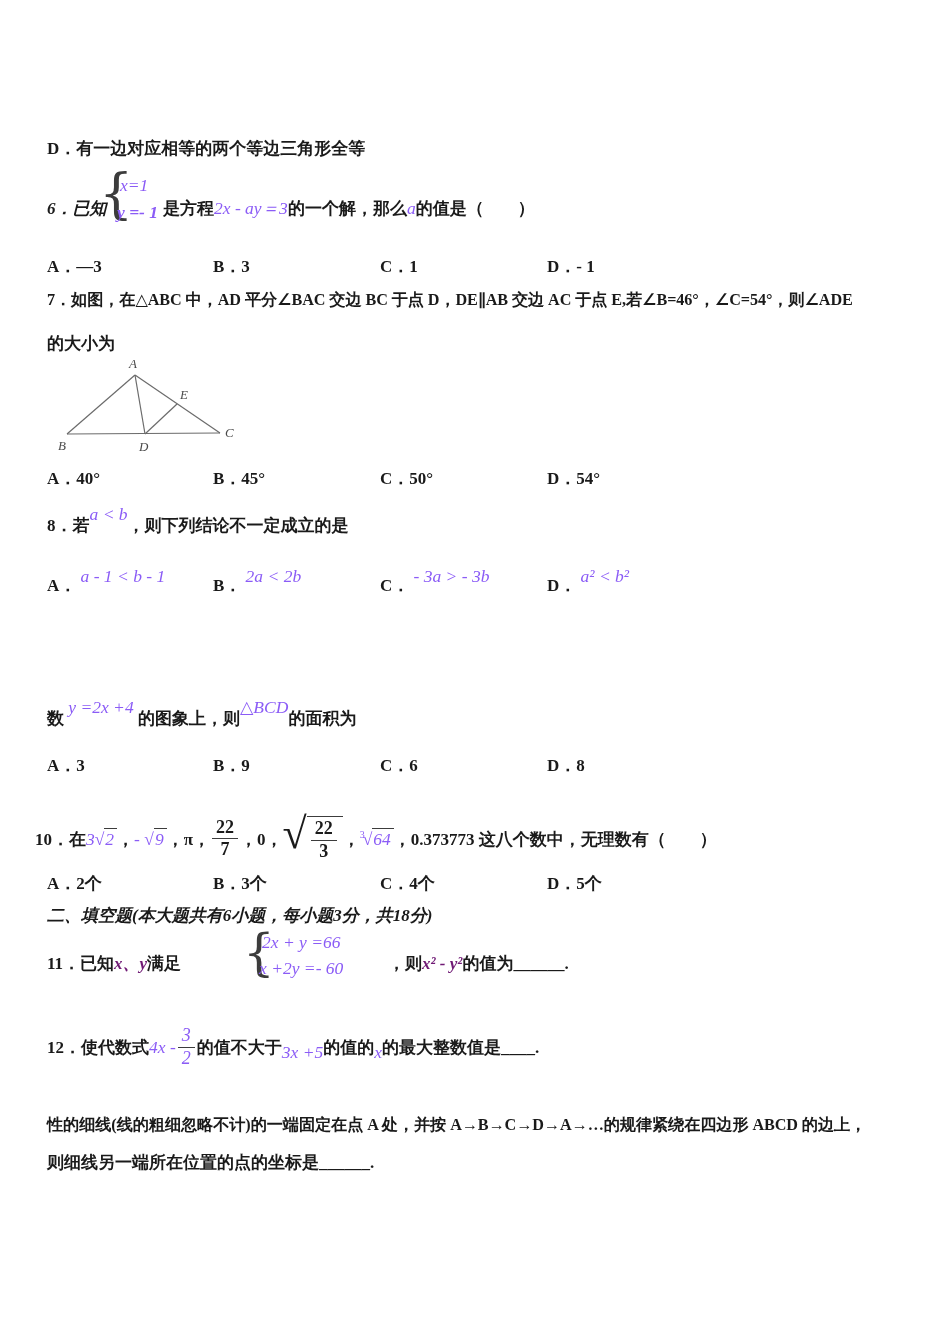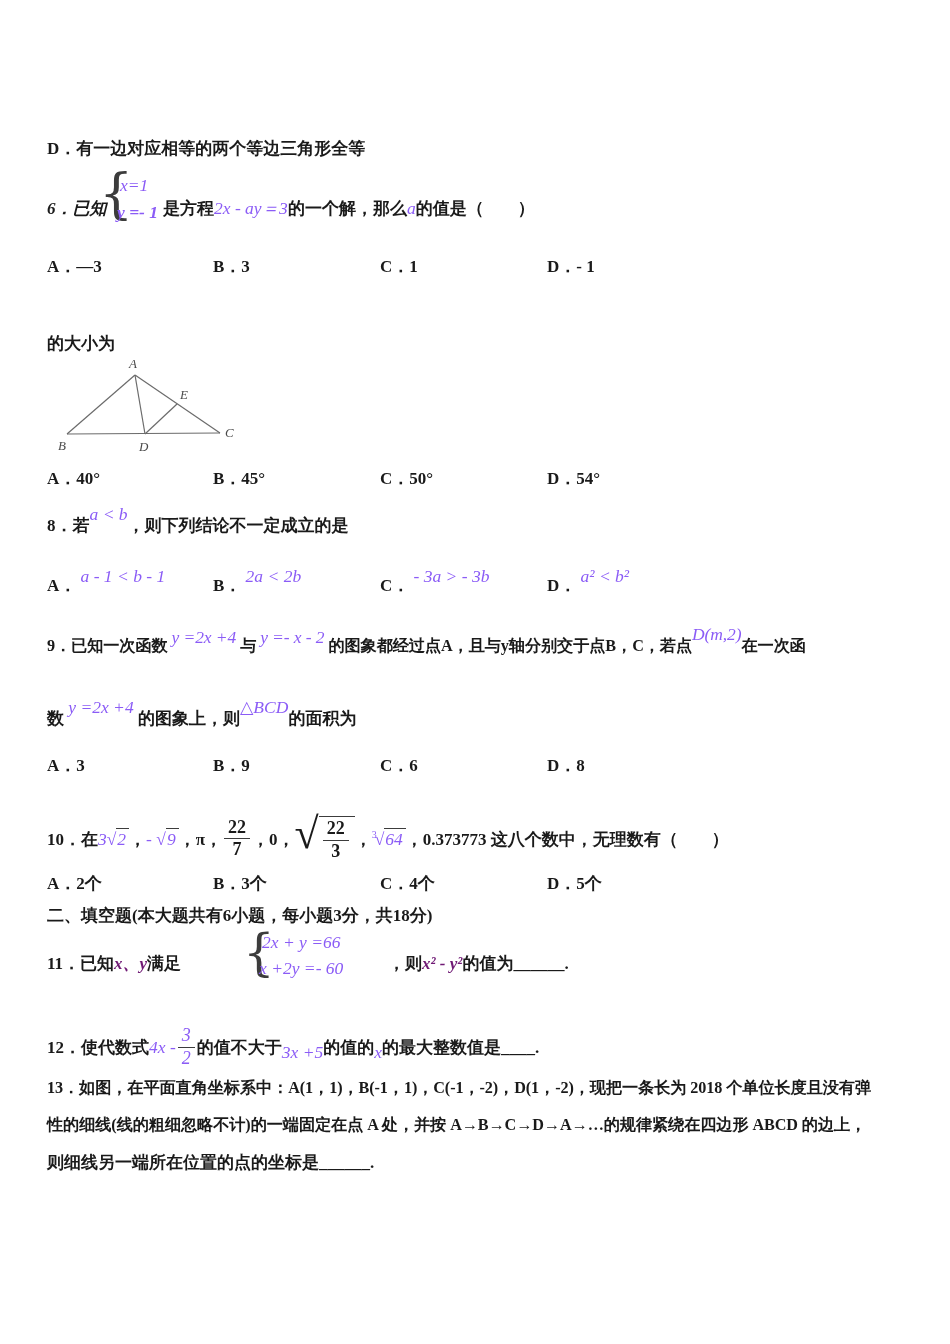--- a/index.html
+++ b/index.html
@@ -87,20 +87,21 @@
   <div class="line" style="left:163px;top:198px;">
     <span class="seg">是方程</span><span class="seg fml">2x - ay＝3</span><span class="seg">的一个解，那么</span><span class="seg fml">a</span><span class="seg">的值是（　　）</span>
   </div>
   <div class="line" style="left:0;top:256px;width:950px;">
     <span class="opt-a">A．—3</span>
     <span class="opt-b">B．3</span>
     <span class="opt-c">C．1</span>
     <span class="opt-d">D．- 1</span>
   </div>
 
+  <div class="line long" style="left:47px;top:290px;">7．如图，在△ABC 中，AD 平分∠BAC 交边 BC 于点 D，DE∥AB 交边 AC 于点 E,若∠B=46°，∠C=54°，则∠ADE</div>
   <div class="line" style="left:47px;top:333px;">的大小为</div>
 
   <svg width="200" height="108" viewBox="0 0 200 108" style="position:absolute;left:48px;top:352px;">
     <g stroke="#6b6b6b" stroke-width="1.2" fill="none">
       <line x1="19" y1="82" x2="87" y2="23"></line>
       <line x1="87" y1="23" x2="172" y2="81"></line>
       <line x1="19" y1="82" x2="172" y2="81"></line>
       <line x1="87" y1="23" x2="97" y2="82"></line>
       <line x1="97" y1="82" x2="129" y2="52"></line>
     </g>
@@ -121,59 +122,55 @@
   <div class="line" style="left:47px;top:515px;">
     <span class="seg">8．若</span><span class="seg fml up11">a &lt; b</span><span class="seg">，则下列结论不一定成立的是</span>
   </div>
   <div class="line" style="left:0;top:566px;width:950px;">
     <span class="opt-a"><span class="dn9">A．</span> <span class="fml">a - 1 &lt; b - 1</span></span>
     <span class="opt-b"><span class="dn9">B．</span> <span class="fml">2a &lt; 2b</span></span>
     <span class="opt-c"><span class="dn9">C．</span> <span class="fml">- 3a &gt; - 3b</span></span>
     <span class="opt-d"><span class="dn9">D．</span> <span class="fml">a² &lt; b²</span></span>
   </div>
 
-  <div class="line long" style="left:47px;top:635px;">
-    <span class="seg">9．已知一次函数</span> <span class="seg fml up8">y =2x +4</span> <span class="seg">与</span> <span class="seg fml up8">y =- x - 2</span> <span class="seg">的图象都经过点A，且与y轴分别交于点B，C，若点</span><span class="seg fml up11">D(m,2)</span><span class="seg">在一次函</span>
-  </div>
   <div class="line" style="left:47px;top:708px;">
     <span class="seg">数</span> <span class="seg fml up11">y =2x +4</span> <span class="seg">的图象上，则</span><span class="seg fml up11">△BCD</span><span class="seg">的面积为</span>
   </div>
   <div class="line" style="left:0;top:755px;width:950px;">
     <span class="opt-a">A．3</span>
     <span class="opt-b">B．9</span>
     <span class="opt-c">C．6</span>
     <span class="opt-d">D．8</span>
   </div>
 
-  <div class="line" style="left:47px;top:818px;">
+  <div class="line" style="left:35px;top:818px;">
     <span class="seg">10．在</span><span class="seg fml"><span>3</span><span class="sqrt"><span class="rsign">√</span><span class="rbody">2</span></span></span><span class="seg">，</span><span class="seg fml"><span>- </span><span class="sqrt"><span class="rsign">√</span><span class="rbody">9</span></span></span><span class="seg">，π，</span><span class="frac"><span class="num">22</span><span class="den">7</span></span><span class="seg">，0，</span><span class="bigroot">
         <span class="rsign">√</span>
         <span class="rbody"><span class="frac" style="top:0;"><span class="num">22</span><span class="den">3</span></span></span>
       </span><span class="seg">，</span><span class="seg fml"><span class="cbrt-i">3</span><span class="sqrt"><span class="rsign">√</span><span class="rbody">64</span></span></span><span class="seg">，0.373773 这八个数中，无理数有（　　）</span>
   </div>
   <div class="line" style="left:0;top:873px;width:950px;">
     <span class="opt-a">A．2个</span>
     <span class="opt-b">B．3个</span>
     <span class="opt-c">C．4个</span>
     <span class="opt-d">D．5个</span>
   </div>
 
-  <div class="line" style="left:47px;top:905px;">二、填空题(本大题共有6小题，每小题3分，共18分)</div>
+  <div class="line" style="left:47px;top:905px;font-style:italic;">二、填空题(本大题共有6小题，每小题3分，共18分)</div>
 
   <div class="line" style="left:47px;top:953px;">
     <span class="seg">11．已知</span><span class="seg fmlb">x、y</span><span class="seg">满足</span>
   </div>
   <div class="brace" style="left:243px;top:928px;font-size:50px;">{</div>
   <div class="line fml" style="left:262px;top:932px;font-weight:normal;">2x + y =66</div>
   <div class="line fml" style="left:259px;top:958px;font-weight:normal;">x +2y =- 60</div>
   <div class="line" style="left:388px;top:953px;">
     <span class="seg">，则</span><span class="seg fmlb">x² - y²</span><span class="seg">的值为______.</span>
   </div>
 
   <div class="line" style="left:47px;top:1028px;">
     <span class="seg">12．使代数式</span><span class="seg fml"><span>4x -</span><span class="frac"><span class="num">3</span><span class="den">2</span></span></span><span class="seg">的值不大于</span><span class="seg fml dn5">3x +5</span><span class="seg">的值的</span><span class="seg fml dn5">x</span><span class="seg">的最大整数值是____.</span>
   </div>
 
-  <div class="line long" style="left:47px;top:1078px;">13．如图，在平面直角坐标系中：A(1，1)，B(-1，1)，C(-1，-2)，D(1，-2)，现把一条长为 2018 个单位长度且没有弹</div>
   <div class="line" style="left:47px;top:1152px;">则细线另一端所在位置的点的坐标是______.</div>
   <div class="line long" style="left:47px;top:1115px;">性的细线(线的粗细忽略不计)的一端固定在点 A 处，并按 A→B→C→D→A→…的规律紧绕在四边形 ABCD 的边上，</div>
 
 </div>
 
 </body></html>

